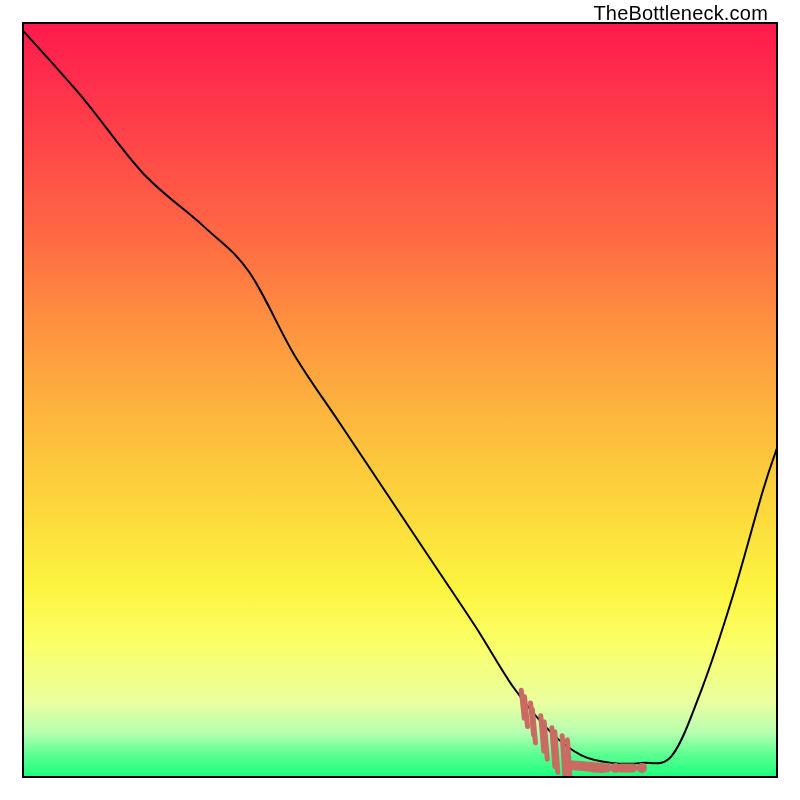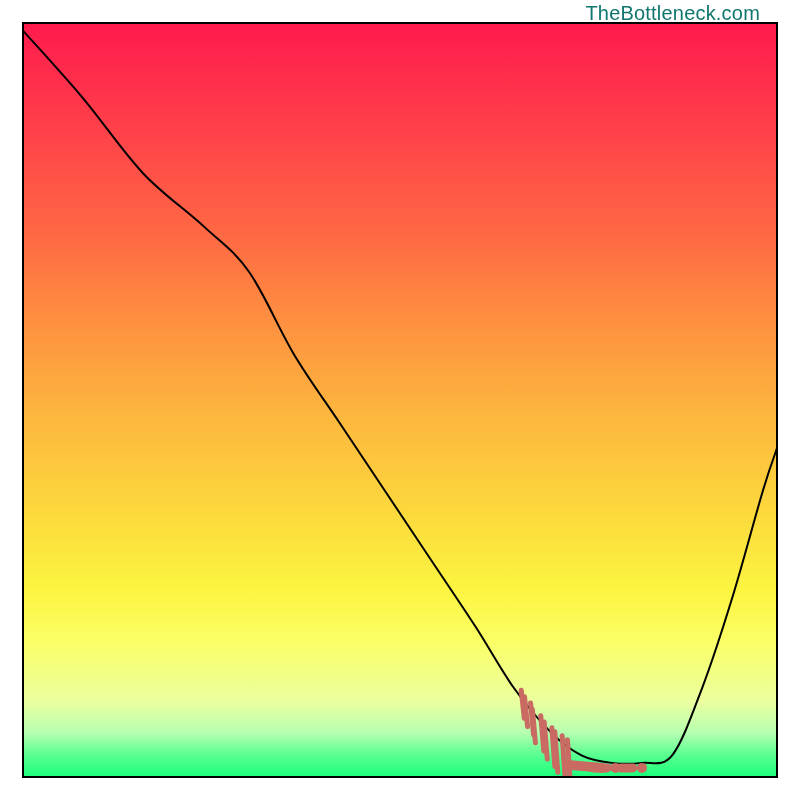--- a/index.html
+++ b/index.html
@@ -59,24 +59,24 @@
   }
   .hatch-layer {
     position: absolute;
     left: 0;
     top: 0;
     width: 100%;
     height: 100%;
   }
   .attribution {
     position: absolute;
-    right: 40px;
+    right: 32px;
     top: 2px;
     font-size: 20px;
-    color: #0f766e;
+    color: #000000;
     font-weight: 400;
     letter-spacing: 0.2px;
     user-select: none;
   }
 </style>
 </head>
 <body>
 
 <div class="plot-area">
   <div class="gradient-bg"></div>

